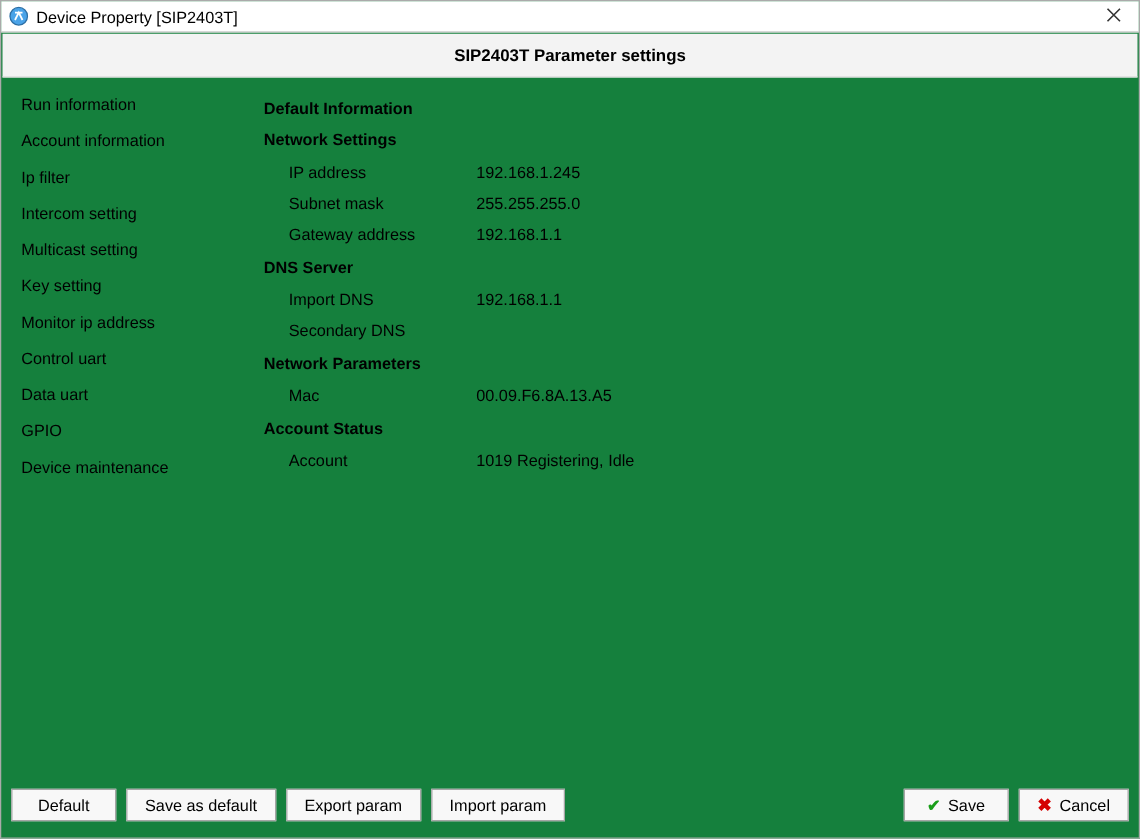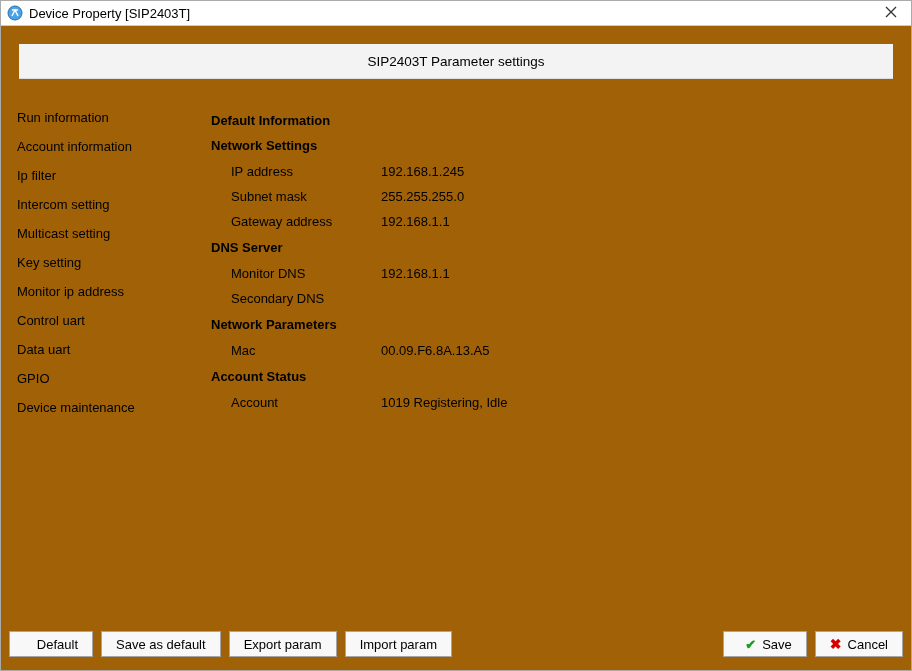--- a/index.html
+++ b/index.html
@@ -13,21 +13,21 @@
     background: #fff;
     overflow: hidden;
   }
   .window {
     width: 912px;
     height: 671px;
     border: 1px solid #aaa;
     box-sizing: border-box;
     display: flex;
     flex-direction: column;
-    background: #a16207;
+    background: #15803d;
   }
   .titlebar {
     height: 24px;
     display: flex;
     align-items: center;
     padding: 0 4px 0 6px;
     border-bottom: 1px solid #ccc;
     background: #fff;
     font-size: 13px;
   }
@@ -40,23 +40,23 @@
     width: 32px; text-align: center; font-size: 14px;
     cursor: default;
   }
   .header-band {
     height: 34px;
     background: #f3f3f3;
     border-bottom: 1px solid #ddd;
     display: flex;
     align-items: center;
     justify-content: center;
-    font-weight: normal;
+    font-weight: bold;
     font-size: 13.5px;
-    margin: 18px;
+    margin: 1px;
   }
   .body {
     flex: 1 1 auto;
     display: flex;
     overflow: hidden;
     padding: 6px 6px 0 6px;
   }
   .sidebar {
     width: 184px;
     flex: 0 0 184px;
@@ -105,21 +105,21 @@
     height: 26px;
     min-width: 84px;
     padding: 0 14px;
     background: #f8f8f8;
     border: 1px solid #a5a5a5;
     font-family: inherit;
     font-size: 13px;
     cursor: default;
     display: inline-flex;
     align-items: center;
-    justify-content: flex-end;
+    justify-content: center;
     gap: 6px;
   }
   .ico-check { color: #1a9e1a; font-weight: bold; }
   .ico-x { color: #d40000; font-weight: bold; font-size: 14px; }
 </style>
 </head>
 <body>
 
 <div class="window">
 
@@ -171,21 +171,21 @@
         <div class="label">Subnet mask</div>
         <div class="value">255.255.255.0</div>
       </div>
       <div class="row">
         <div class="label">Gateway address</div>
         <div class="value">192.168.1.1</div>
       </div>
 
       <div class="section-head">DNS Server</div>
       <div class="row">
-        <div class="label">Monitor DNS</div>
+        <div class="label">Import DNS</div>
         <div class="value">192.168.1.1</div>
       </div>
       <div class="row">
         <div class="label">Secondary DNS</div>
         <div class="value"></div>
       </div>
 
       <div class="section-head">Network Parameters</div>
       <div class="row">
         <div class="label">Mac</div>

